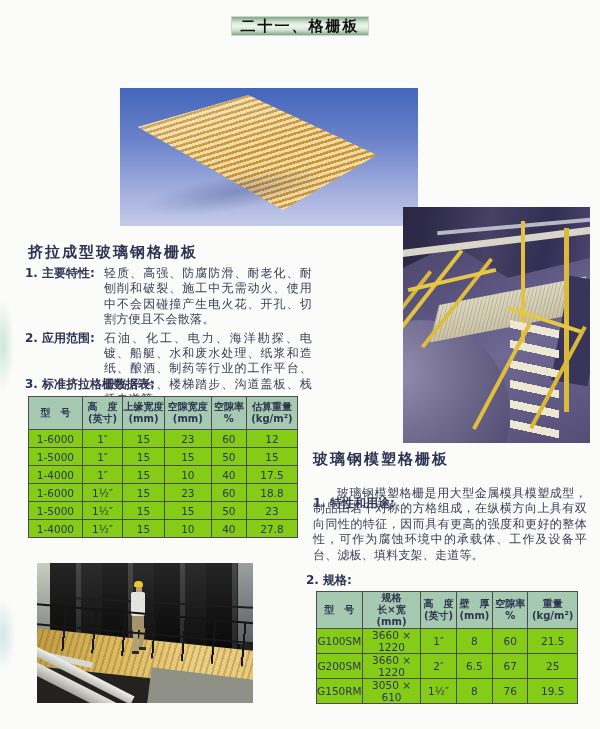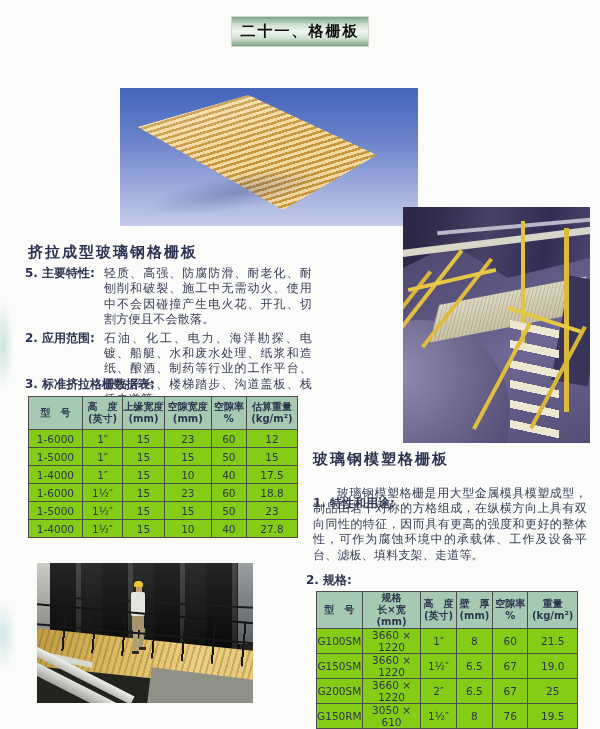--- a/index.html
+++ b/index.html
@@ -8,21 +8,21 @@
     position: relative;
     background: #fbfbf9;
     font-family: "DejaVu Sans", sans-serif;
     overflow: hidden;
     color: #3a415a;
   }
   .abs { position: absolute; }
 
   
   .banner {
-    position: absolute; left: 232px; top: 17px; width: 136px; height: 29px;
+    position: absolute; left: 232px; top: 17px; width: 136px; height: 18px;
     background: linear-gradient(180deg,#7fa489 0%,#cfe2cf 28%,#eff6ee 50%,#cfe2cf 74%,#7fa489 100%);
     display: flex; align-items: center; justify-content: center;
     box-shadow: 0 0 0 1px rgba(120,150,125,.35);
   }
   .banner span {
     font-family: "DejaVu Serif", serif; font-weight: bold;
     font-size: 15px; color: #101010; letter-spacing: 2px; white-space: nowrap;
   }
 
   
@@ -186,21 +186,21 @@
 
 <div class="product-img">
   <div class="panel"></div>
   <div class="panel-shadow"></div>
 </div>
 
 <div class="sec-heading h-pultruded">挤拉成型玻璃钢格栅板</div>
 
 <div class="textblock tb-pultruded">
   <div class="textrow">
-    <span class="lbl">5. 主要特性:</span>
+    <span class="lbl">1. 主要特性:</span>
     <span class="txt">轻质、高强、防腐防滑、耐老化、耐刨削和破裂、施工中无需动火、使用中不会因碰撞产生电火花、开孔、切割方便且不会散落。</span>
   </div>
   <div class="textrow">
     <span class="lbl">2. 应用范围:</span>
     <span class="txt">石油、化工、电力、海洋勘探、电镀、船艇、水和废水处理、纸浆和造纸、酿酒、制药等行业的工作平台、设备平台、楼梯踏步、沟道盖板、栈桥走道等。</span>
   </div>
 </div>
 
 <div class="table-label tl-1">3. 标准挤拉格栅数据表:</div>
 
@@ -313,28 +313,20 @@
       </tr>
     </thead>
     <tbody>
       <tr>
         <td>G100SM</td>
         <td>3660 × 1220</td>
         <td>1″</td>
         <td>8</td>
         <td>60</td>
         <td>21.5</td>
-      </tr>
-      <tr>
-        <td>G150SM</td>
-        <td>3660 × 1220</td>
-        <td>1½″</td>
-        <td>6.5</td>
-        <td>67</td>
-        <td>19.0</td>
       </tr>
       <tr>
         <td>G200SM</td>
         <td>3660 × 1220</td>
         <td>2″</td>
         <td>6.5</td>
         <td>67</td>
         <td>25</td>
       </tr>
       <tr>

